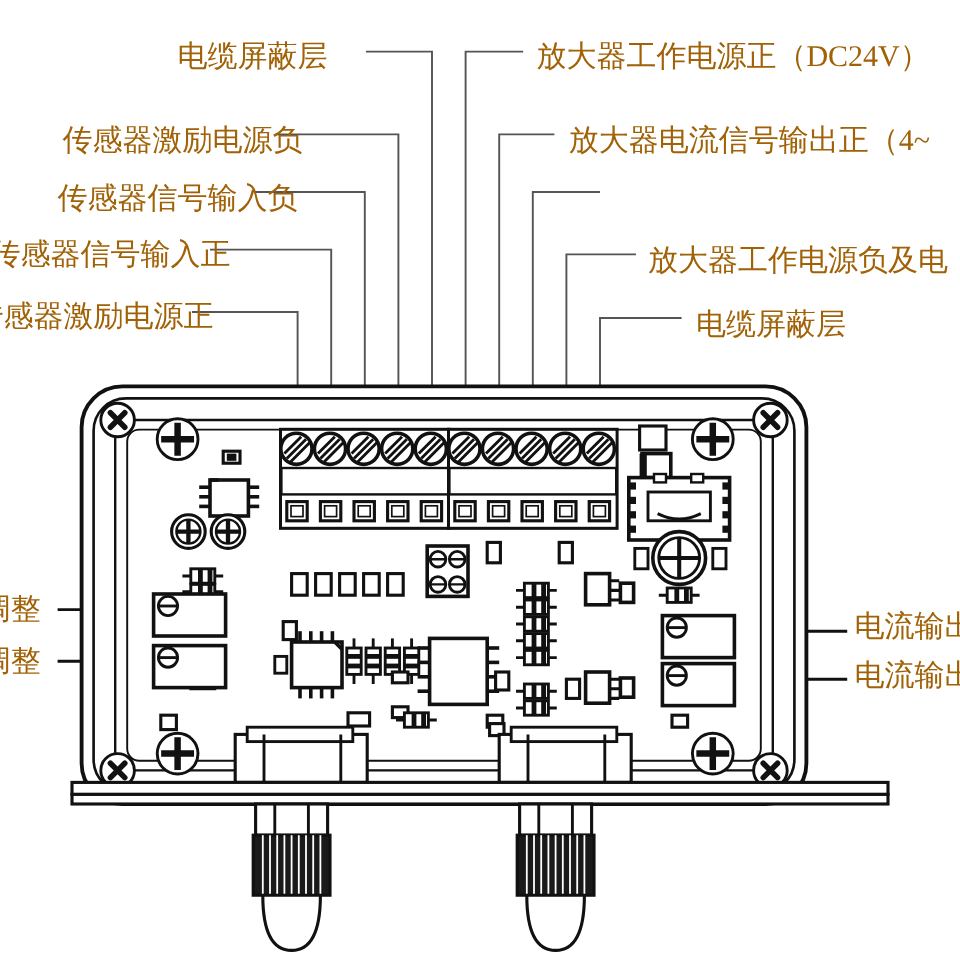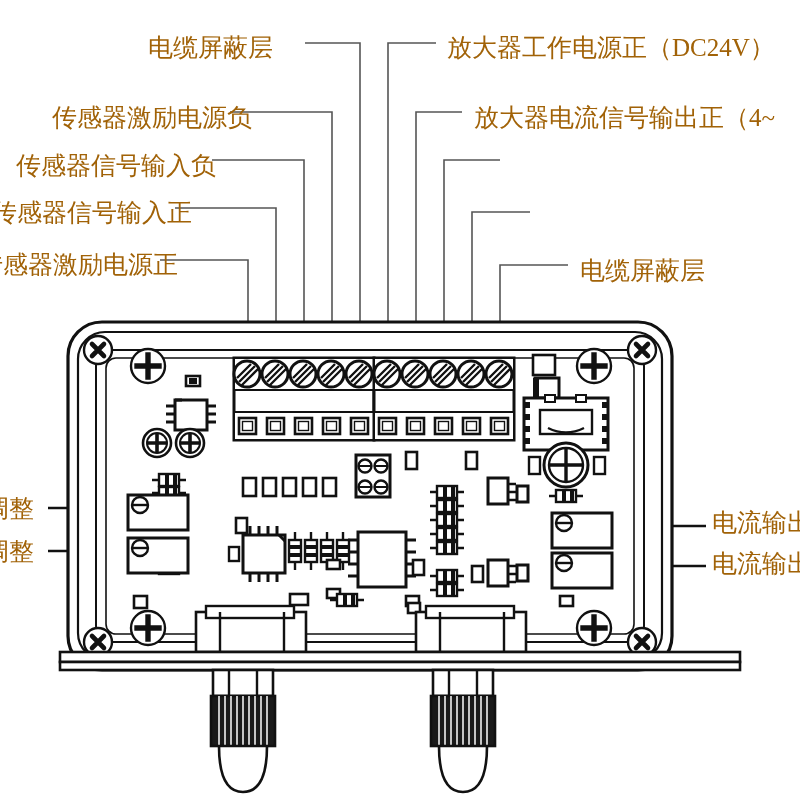--- a/index.html
+++ b/index.html
@@ -495,26 +495,27 @@
         <path d="M475,696 L475,746"></path>
           <path d="M481,696 L481,746"></path>
           <path d="M487,696 L487,746"></path>
       </g>
       <path d="M439,746 Q439,792 463,792 Q487,792 487,746 Z" fill="#fff" stroke="#111" stroke-width="2.6"></path>
     </g>
   </svg>
 
   <div class="lbl" style="left:148px; top:35px;">电缆屏蔽层</div>
   <div class="lbl" style="left:52px;  top:105px;">传感器激励电源负</div>
-  <div class="lbl" style="left:16px;  top:153px;text-align:center;">传感器信号输入负</div>
+  <div class="lbl" style="left:48px;  top:153px;text-align:center;">传感器信号输入负</div>
   <div class="lbl" style="left:-8px;  top:200px;">传感器信号输入正</div>
   <div class="lbl" style="left:-22px; top:252px;">传感器激励电源正</div>
 
   <div class="lbl" style="left:447px; top:35px;">放大器工作电源正（DC24V）</div>
   <div class="lbl" style="left:474px; top:105px;text-align:center;">放大器电流信号输出正（4~</div>
+  <div class="lbl" style="left:540px; top:205px;">放大器工作电源负及电</div>
   <div class="lbl" style="left:580px; top:258px;">电缆屏蔽层</div>
 
   <div class="lbl" style="left:-16px; top:496px;">调整</div>
   <div class="lbl" style="left:-16px; top:539px;">调整</div>
   <div class="lbl" style="left:712px; top:510px;">电流输出</div>
   <div class="lbl" style="left:712px; top:551px;">电流输出</div>
 
 </div>
 
 </body></html>

